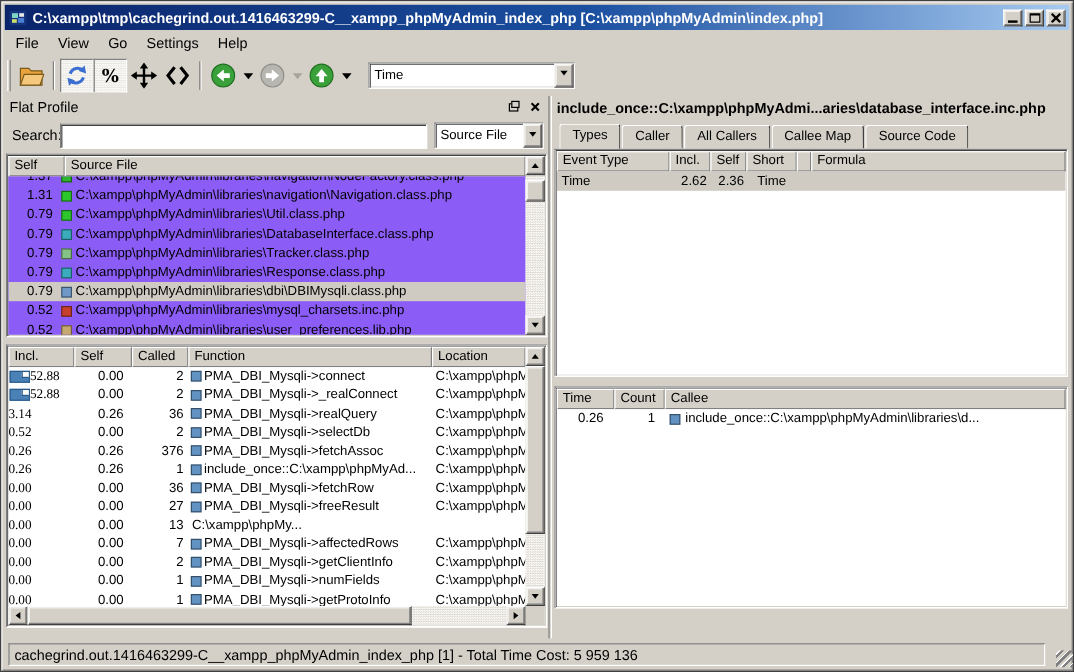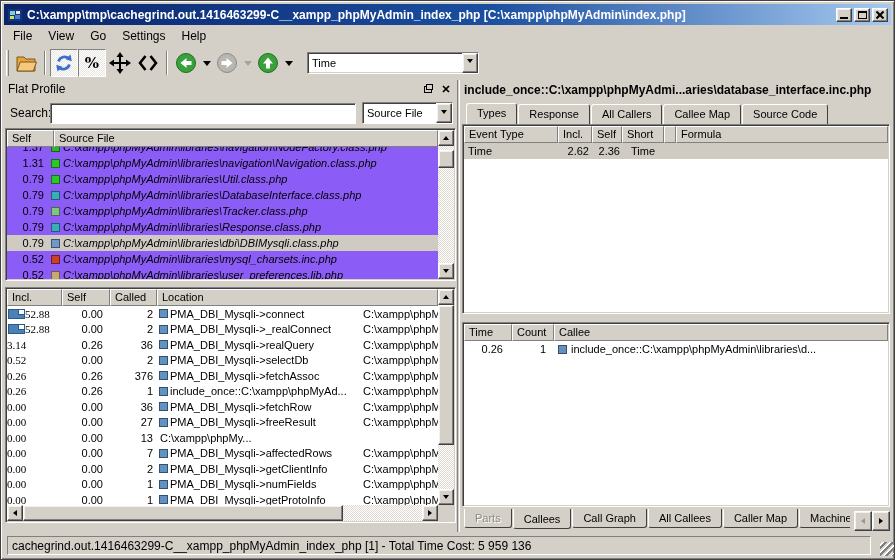--- a/index.html
+++ b/index.html
@@ -60,21 +60,21 @@
 
   
   .src-list { position:absolute; left:1px; top:48px; width:451px; height:153px; }
   .src-header { position:absolute; left:1px; top:1px; right:17px; height:17px; display:flex; }
   .src-rows { position:absolute; left:1px; top:18px; right:17px; bottom:1px; overflow:hidden; background:#8b5cf6; }
   .srow { height:16px; display:flex; align-items:center; white-space:nowrap; }
   .srow.first { margin-top:-8px; }
   .srow.sel { background:#cfcbc3; }
   .c-self { width:44px; text-align:right; padding-right:7px; flex:none; }
   .sq { width:9px; height:9px; flex:none; margin-right:3px; border:1px solid rgba(0,0,0,.45); }
-  .c-file { flex:1; overflow:hidden;font-style:italic; }
+  .c-file { flex:1; overflow:hidden; }
 
   
   .vscroll { position:absolute; right:1px; top:1px; bottom:1px; width:16px;
              background-image:conic-gradient(#fff 25%, #dedad2 0 50%, #fff 0 75%, #dedad2 0); background-size:2px 2px; }
   .sb-btn { position:absolute; width:16px; height:16px; display:flex; align-items:center; justify-content:center; }
   .sb-up { top:0; } .sb-down { bottom:0; }
   .thumb { position:absolute; left:0; width:16px; }
   .tri { width:0; height:0; border:3.5px solid transparent; }
   .t-up { border-bottom:4.5px solid #000; margin-top:-3px; }
   .t-down { border-top:4.5px solid #000; margin-bottom:-3px; }
@@ -327,20 +327,21 @@
             <i class="tri t-down"></i>
           </span>
       </div>
     </div>
 
     <div class="fn-table sunk">
       <div class="fn-header">
         <span class="hcell" style="width:55px">Incl.</span>
         <span class="hcell" style="width:48px">Self</span>
         <span class="hcell" style="width:47px">Called</span>
+        <span class="hcell" style="width:203px">Function</span>
         <span class="hcell" style="flex:1">Location</span>
       </div>
       <div class="fn-rows">
         <div class="frow">
             <span class="f-incl">
               <span class="bar-ico"></span>
               <span class="num">52.88</span>
             </span>
             <span class="f-self">0.00</span>
             <span class="f-called">2</span>
@@ -514,21 +515,21 @@
     </div>
   </div>
 
   <div class="vsplit"></div>
 
   <div class="right-panel">
     <div class="detail-title">include_once::C:\xampp\phpMyAdmi...aries\database_interface.inc.php</div>
 
     <div class="tabbar">
       <span class="tab active">Types</span>
-      <span class="tab">Response</span>
+      <span class="tab">Caller</span>
       <span class="tab">All Callers</span>
       <span class="tab">Callee Map</span>
       <span class="tab">Source Code</span>
     </div>
 
     <div class="types-frame sunk">
       <div class="t-header">
         <span class="hcell" style="width:94px">Event Type</span>
         <span class="hcell" style="width:34px">Incl.</span>
         <span class="hcell" style="width:30px">Self</span>
@@ -559,38 +560,20 @@
           <span class="cc-time">0.26</span>
           <span class="cc-count">1</span>
           <span class="cc-callee">
               <span class="sq" style="background-color: rgb(98, 146, 194);"></span>
               <span>include_once::C:\xampp\phpMyAdmin\libraries\d...</span>
             </span>
         </div>
       </div>
     </div>
 
-    <div class="btabbar">
-      <div class="btabs">
-        <span class="btab disabled">Parts</span>
-        <span class="btab active">Callees</span>
-        <span class="btab">Call Graph</span>
-        <span class="btab">All Callees</span>
-        <span class="btab">Caller Map</span>
-        <span class="btab">Machine</span>
-      </div>
-      <div class="btab-arrows">
-        <span class="btab-arrow raised">
-            <i class="tri t-left dis"></i>
-          </span>
-        <span class="btab-arrow raised">
-            <i class="tri t-right"></i>
-          </span>
-      </div>
-    </div>
   </div>
 
   <div class="statusbar">
     <div class="status-field">cachegrind.out.1416463299-C__xampp_phpMyAdmin_index_php [1] - Total Time Cost: 5 959 136</div>
     <div class="grip"></div>
   </div>
 
 </div>
 
 </body></html>

